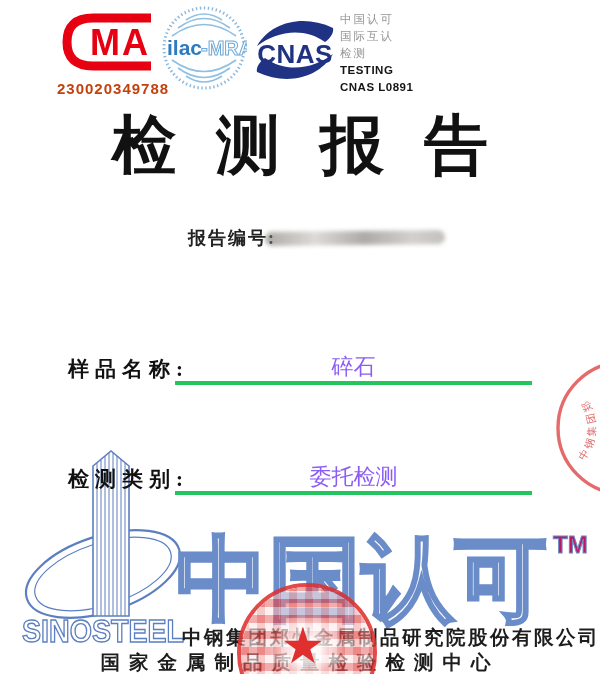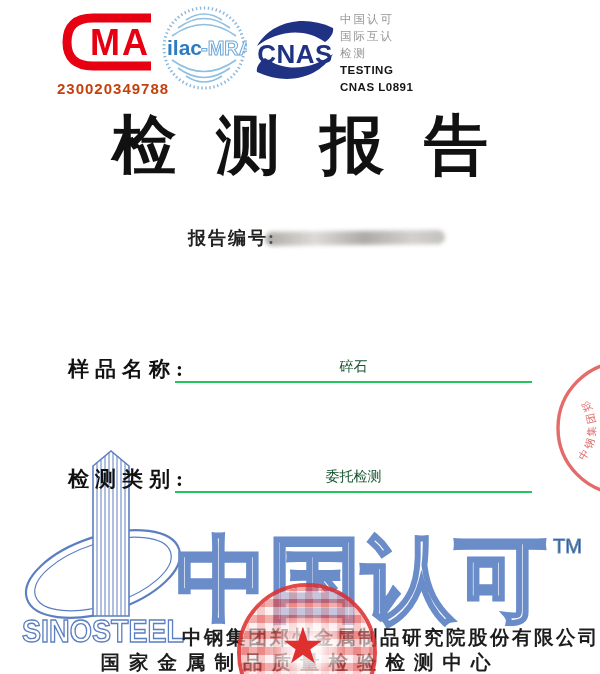--- a/index.html
+++ b/index.html
@@ -28,30 +28,30 @@
   .blur-blob{background:linear-gradient(90deg,rgba(118,112,106,.60),rgba(165,158,150,.38) 28%,
              rgba(105,100,95,.55) 55%,rgba(150,144,138,.42) 82%,rgba(120,115,110,.45));
              border-radius:7px;filter:blur(2px);}
   #report-blur{position:absolute;left:265px;top:7px;width:180px;height:14px;transform:rotate(-.6deg);}
 
   
   .field-row{left:0;width:600px;height:28px;z-index:2;}
   .field-label{position:absolute;left:68px;top:0;font-size:21px;font-weight:bold;
                letter-spacing:6px;color:#111;}
   .field-line{position:absolute;left:175px;top:-2px;width:357px;height:28px;line-height:28px;
-              border-bottom:2px solid #22c55e;text-align:center;font-size:14px;color:#14532d;}
+              border-bottom:4px solid #22c55e;text-align:center;font-size:22px;color:#8b5cf6;}
   #row-sample{top:355px;}
   #row-client{top:410px;}
   #row-type{top:465px;}
   #client-blur{display:inline-block;width:148px;height:13px;vertical-align:-1px;margin-right:2px;}
 
   
   #watermark{left:176px;top:530px;z-index:1;font-weight:bold;font-size:92px;line-height:1.1;
              color:#fdfdff;-webkit-text-stroke:3px #6a8cc9;letter-spacing:1px;white-space:nowrap;}
-  #watermark .tm{-webkit-text-stroke:1px #6a8cc9;color:#14532d;font-size:20px;font-weight:normal;
+  #watermark .tm{-webkit-text-stroke:1px #6a8cc9;color:#be185d;font-size:24px;font-weight:bold;
                  position:relative;top:-58px;margin-left:5px;letter-spacing:0;
                  font-family:"Liberation Sans",sans-serif;}
 
   
   #sinosteel-logo{left:8px;top:446px;z-index:1;}
 
   
   #footer-line1{left:0;top:624px;width:600px;text-align:right;font-size:19.5px;font-weight:bold;
                 color:#1d1d1d;letter-spacing:2.5px;z-index:2;}
   #footer-line2{left:0;top:649px;width:600px;text-align:center;font-size:19.5px;font-weight:bold;

